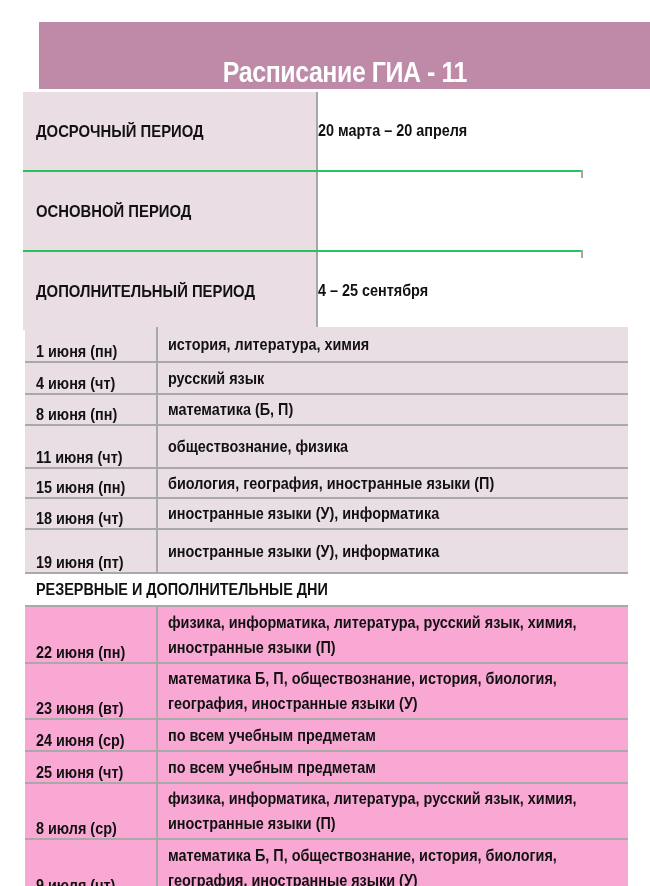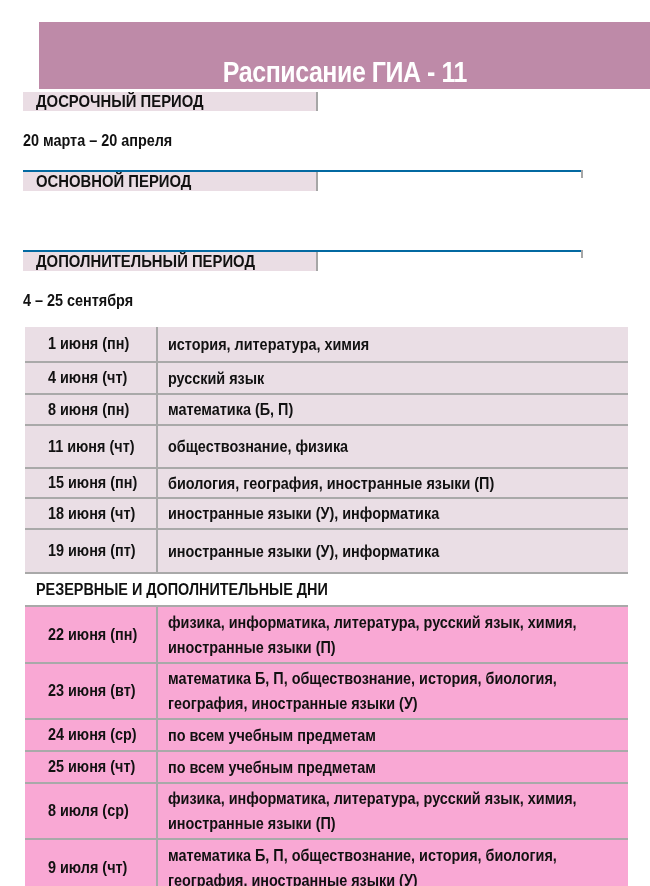--- a/index.html
+++ b/index.html
@@ -10,43 +10,43 @@
     .header {
       position: absolute; left: 39px; top: 22px; width: 611px; height: 67px;
       background: #be8aa8; display: flex; align-items: flex-end; justify-content: center;
     }
     .header-title {
       color: #fff; font-weight: bold; font-size: 29px; letter-spacing: -0.5px;
       transform: scaleX(0.86); transform-origin: center;
     }
     
     .periods { position: absolute; left: 23px; top: 92px; width: 559px; }
-    .period-row { position: relative; height: 78px; display: flex; flex-direction: column; }
-    .period-row + .period-row { border-top: 2px solid #0369a1; }
+    .period-row { position: relative; height: 78px; display: flex; }
+    .period-row + .period-row { border-top: 2px solid #22c55e; }
     .period-row + .period-row::after {
       content: ""; position: absolute; right: -1px; top: -2px; width: 2px; height: 8px; background: #a6a6a6;
     }
     .period-name {
       width: 295px; background: #eadde4; border-right: 2px solid #a6a6a6;
       display: flex; align-items: center; padding-left: 13px; box-sizing: border-box;
       font-weight: bold; font-size: 16.5px; transform-origin: left;
     }
     .period-dates {
       flex: 1; display: flex; align-items: center; padding-left: 0;
       font-weight: bold; font-size: 16px;
     }
     .squeeze { display: inline-block; transform: scaleX(0.9); transform-origin: left center; white-space: nowrap; }
     
     .schedule { position: absolute; left: 25px; top: 327px; width: 603px; }
     .row { display: flex; box-sizing: border-box; border-bottom: 2px solid #a9a9a9; }
     .row.main { background: #eadee5; }
     .row.reserve { background: #f9a8d4; }
     .row .date {
       width: 166px; border-right: 2px solid #a9a9a9; box-sizing: border-box;
-      display: flex; align-items: center; padding-left: 23px;
+      display: flex; align-items: flex-end; padding-left: 11px;
       font-weight: bold; font-size: 16px;
     }
     .row .subjects {
       flex: 1; display: flex; align-items: center; padding-left: 10px;
       font-weight: bold; font-size: 16px; line-height: 25px;
     }
     .row .subjects .squeeze { white-space: normal; width: 460px; }
     .section-row {
       height: 33px; display: flex; align-items: center; padding-left: 11px;
       background: #fff; border-bottom: 2px solid #a9a9a9; box-sizing: border-box;

